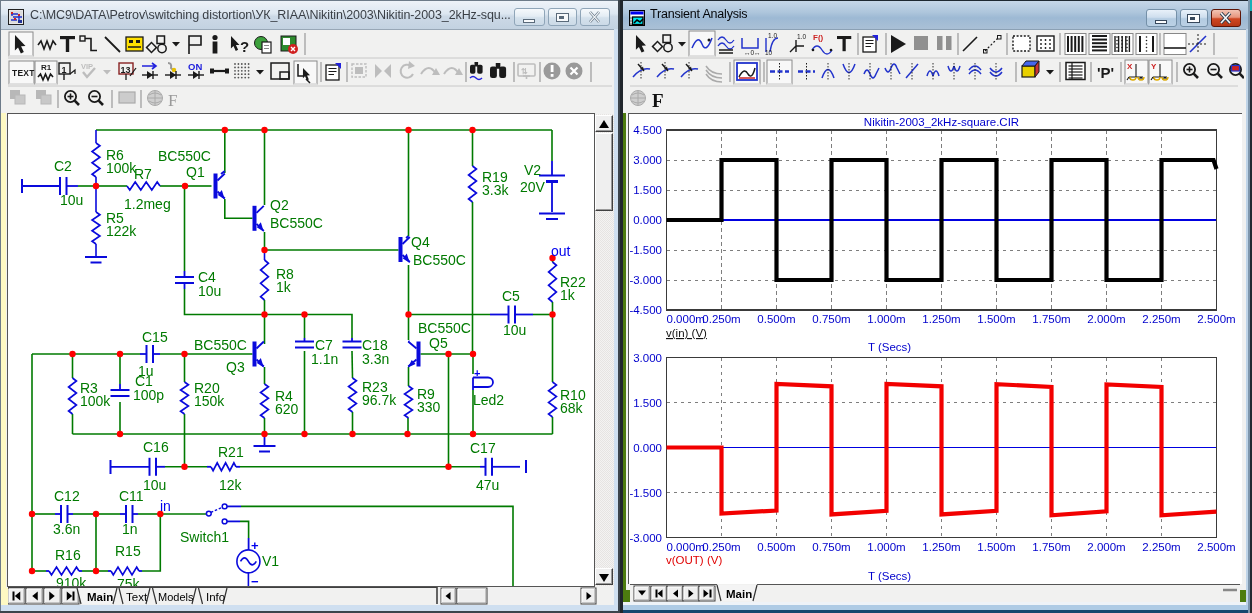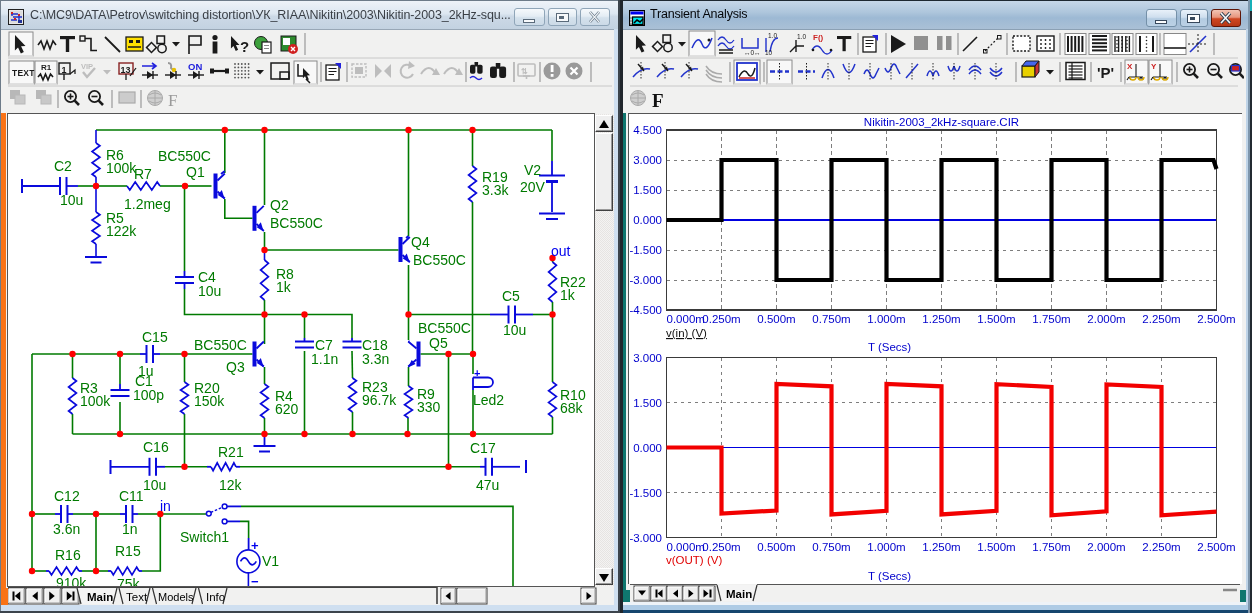--- a/index.html
+++ b/index.html
@@ -3,21 +3,21 @@
 *{margin:0;padding:0;box-sizing:border-box}
 body{font-family:"Liberation Sans",sans-serif;background:#15191d}
 #stage{position:relative;width:1252px;height:613px;overflow:hidden;background:#15191d}
 .abs{position:absolute}
 .titletxt{font-size:12.5px;letter-spacing:-0.1px;white-space:nowrap;overflow:hidden}
 .capbtn{position:absolute;border-radius:3px}
 svg{position:absolute;display:block}
 </style></head><body>
 <div id="stage">
 
-<div class="abs" style="left:0;top:0;width:620px;height:613px;background:#f97316">
+<div class="abs" style="left:0;top:0;width:620px;height:613px;background:#fef9c3">
   <div class="abs" style="left:0;top:0;width:620px;height:613px;border:1px solid #6d7b89"></div>
 
   <div class="abs" style="left:1px;top:1px;width:618px;height:28px;background:linear-gradient(180deg,#eef3f9 0%,#dde7f1 45%,#ccd9e6 55%,#c3d2e1 100%)"></div>
   <svg style="left:8px;top:9px" width="16" height="16" viewBox="0 0 16 16">
     <rect x="0.5" y="0.5" width="15" height="15" fill="#e8e8e8" stroke="#222"></rect>
     <rect x="2" y="2" width="12" height="12" fill="#dcdcdc"></rect>
     <path d="M3,5 h7 M5,8 h9 M3,11 h6" stroke="#2233cc" stroke-width="1.6"></path>
     <path d="M4,3 v4 M11,6 v5" stroke="#2233cc" stroke-width="1.4"></path>
     <rect x="3" y="3" width="2" height="2" fill="#cc2222"></rect>
         <rect x="10" y="5" width="2" height="2" fill="#cc2222"></rect>
@@ -559,21 +559,21 @@
           <polygon points="586.5,592 586.5,600 591.5,596" fill="#000"></polygon>
         </g>
       </svg>
 
   <div class="abs" style="left:1px;top:605px;width:618px;height:6px;background:#cfdff0"></div>
   <div class="abs" style="left:0px;top:611px;width:620px;height:2px;background:#3c444c"></div>
   <div class="abs" style="left:614px;top:29px;width:5px;height:576px;background:#cfdff0"></div>
   <div class="abs" style="left:618px;top:0px;width:2px;height:613px;background:#3c444c"></div>
 </div>
 
-<div class="abs" style="left:620px;top:0;width:632px;height:613px;background:#0f766e">
+<div class="abs" style="left:620px;top:0;width:632px;height:613px;background:#4d7c0f">
   <div class="abs" style="left:0;top:0;width:632px;height:613px;border:1px solid #1e2831"></div>
 
   <div class="abs" style="left:1px;top:1px;width:630px;height:28px;background:linear-gradient(180deg,#c6d7e8 0%,#aec6dc 40%,#9db9d4 60%,#aac0d6 100%)"></div>
   <svg style="left:9px;top:10px" width="16" height="16" viewBox="0 0 16 16">
     <rect x="0.5" y="0.5" width="15" height="15" fill="#fff" stroke="#000" stroke-width="1.4"></rect>
     <rect x="1.5" y="1.5" width="13" height="3" fill="#0000EE"></rect>
     <rect x="3.5" y="7" width="10.5" height="7.5" fill="#00E5EE" stroke="#000" stroke-width="1.3"></rect>
     <path d="M5,13 l3,-3 l3,2 l3,-3" stroke="#000" stroke-width="1.6" fill="none"></path>
     <path d="M2,7.5 v1 m0,2 v1 m0,2 v1" stroke="#000" stroke-width="1"></path>
   </svg>

